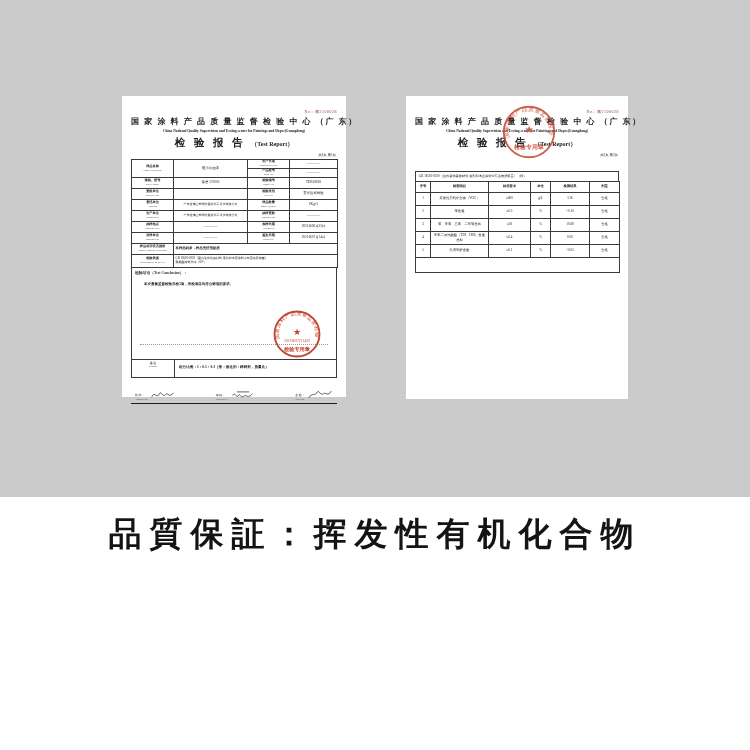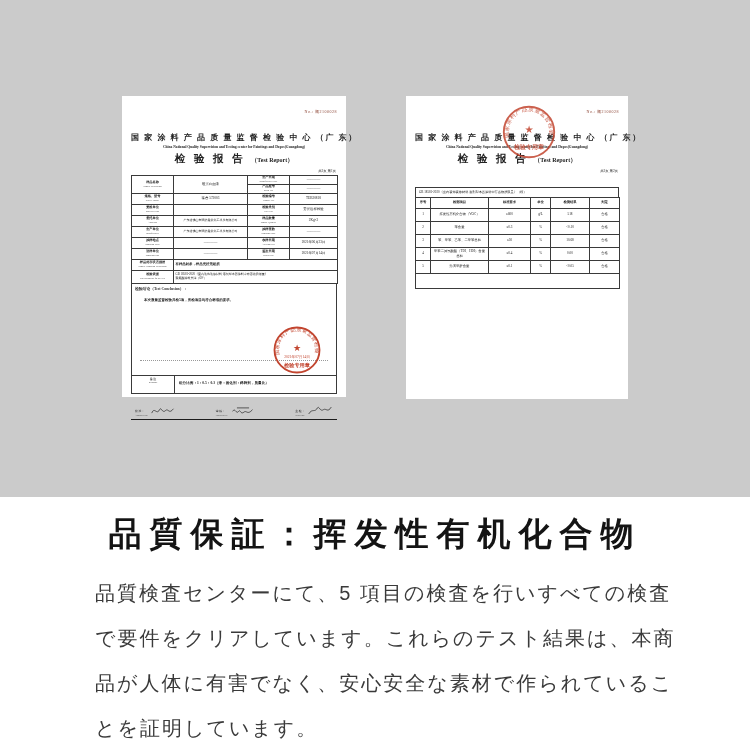--- a/index.html
+++ b/index.html
@@ -7,21 +7,21 @@
   .stage{position:relative;width:750px;height:750px;background:#ffffff;overflow:hidden;}
   .gray-bg{position:absolute;left:0;top:0;width:750px;height:497px;background:#cbcbcb;}
 
   
   .doc{position:absolute;background:#ffffff;color:#222;box-sizing:border-box;
        font-family:"Liberation Serif",serif;padding:9px 9px;}
   .doc-left{left:122px;top:96px;width:224px;height:301px;}
   .doc-right{left:406px;top:96px;width:222px;height:303px;}
 
   .doc-no{text-align:right;font-size:4px;color:#8d4636;margin-top:4px;letter-spacing:.5px;}
-  .org-cn{text-align:center;font-size:8px;font-weight:bold;letter-spacing:1.6px;margin-top:18px;white-space:nowrap;}
+  .org-cn{text-align:center;font-size:8px;font-weight:bold;letter-spacing:1.6px;margin-top:2px;white-space:nowrap;}
   .org-en{text-align:center;font-size:3.6px;font-weight:bold;margin-top:1.5px;white-space:nowrap;}
   .doc-title{text-align:center;font-size:10.5px;font-weight:bold;letter-spacing:3px;margin-top:3px;}
   .doc-title .ten{font-size:6px;font-weight:bold;letter-spacing:0;}
   .page-info{text-align:right;font-size:3.4px;margin:3px 1px 2px;}
 
   table{border-collapse:collapse;width:100%;table-layout:fixed;}
   td{border:0.6px solid #3a3a3a;padding:0.5px 1.5px;overflow:hidden;vertical-align:middle;}
   .lbl{text-align:center;font-size:3.2px;line-height:1.2;}
   .lbl .cn{display:block;font-weight:bold;}
   .lbl .en{display:block;font-size:2.3px;color:#444;font-weight:normal;}
@@ -329,20 +329,14 @@
       </tr>
       <tr class="empty">
             <td colspan="6"></td>
           </tr>
     </tbody>
       </table>
   </div>
 
   <div class="caption">
     <div class="caption-title">品質保証：挥发性有机化合物</div>
-    <div class="caption-body">
-      <div class="caption-line">品質検査センターにて、5 項目の検査を行いすべての検査</div>
-      <div class="caption-line">で要件をクリアしています。これらのテスト結果は、本商</div>
-      <div class="caption-line">品が人体に有害でなく、安心安全な素材で作られているこ</div>
-      <div class="caption-line">とを証明しています。</div>
-    </div>
   </div>
 </div>
 
 </body></html>

